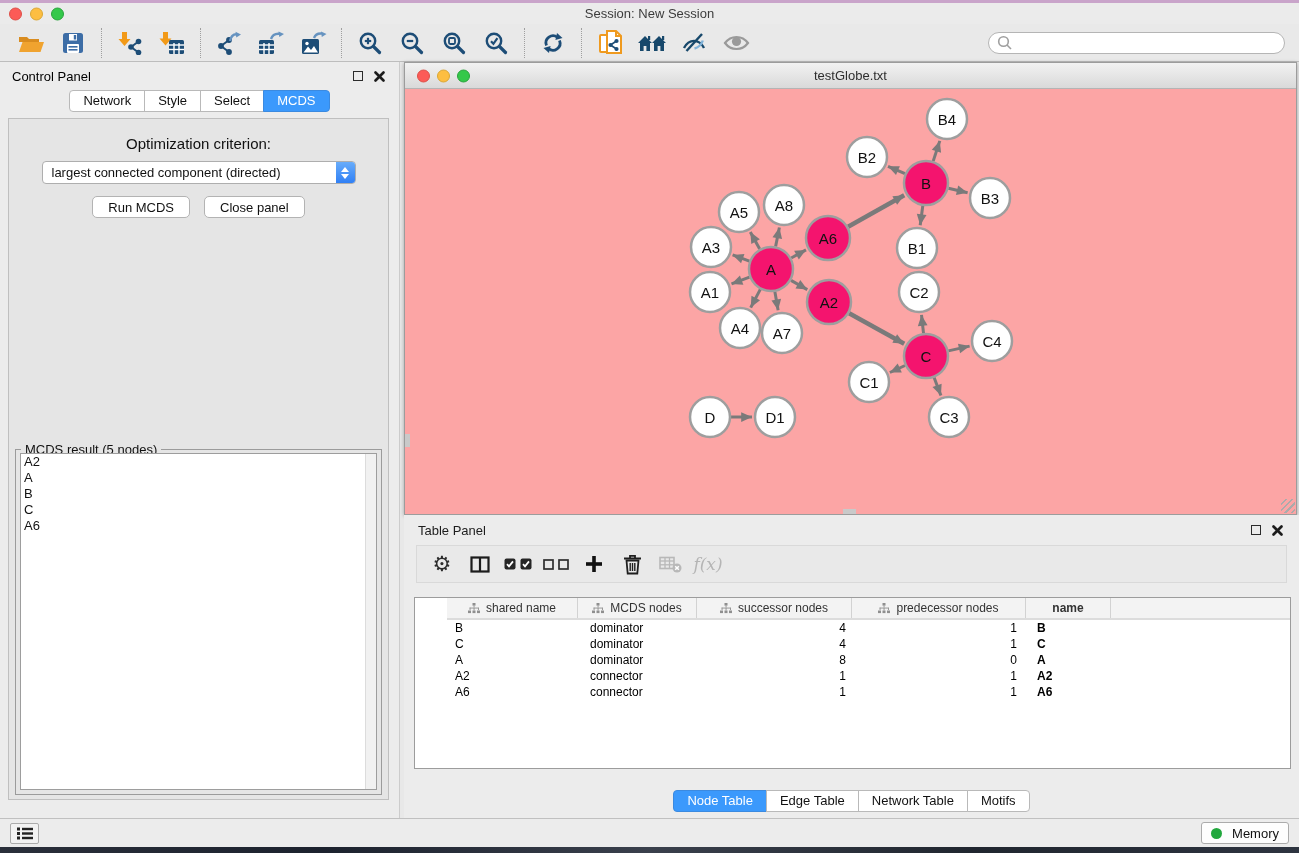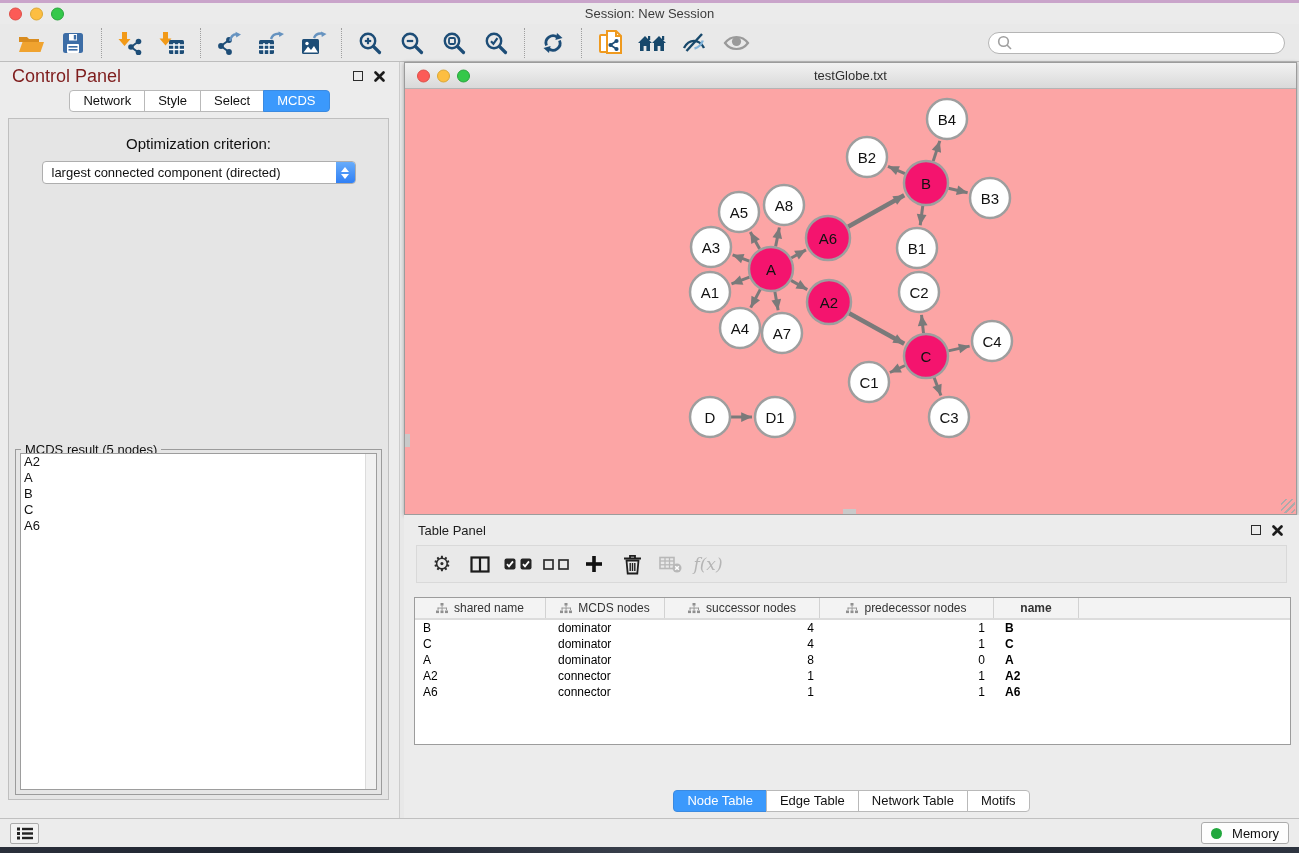--- a/index.html
+++ b/index.html
@@ -22,21 +22,21 @@
   .tb-sep { width:0; height:30px; border-left:1px dotted #9f9f9f; margin:0 7px; }
   .search-field { margin-left:auto; margin-right:4px; width:297px; height:22px; background:#fff; border:1px solid #b5b5b5; border-radius:11px; display:flex; align-items:center; padding-left:7px; }
   .search-field input { border:none; outline:none; flex:1; font-size:13px; background:transparent; height:18px; }
 
   
   .main { display:flex; height:756px; background:#e8e8e8; }
 
   
   .left-panel { width:400px; background:#ececec; border-right:1px solid #cccccc; position:relative; flex:none; }
   .cp-header { height:28px; display:flex; align-items:center; padding:0 14px 0 12px; }
-  .cp-header .cp-title { font-size:18px; color:#7f1d1d; }
+  .cp-header .cp-title { font-size:13px; color:#000000; }
   .wc-group { margin-left:auto; display:flex; align-items:center; gap:11px; }
   .wc-float { width:10px; height:10px; border:1.6px solid #2b2b2b; display:inline-block; }
   .cp-tabs { display:flex; justify-content:center; height:22px; }
   .tab { font-size:13px; line-height:20px; padding:0 13px; background:#fff; border:1px solid #b9b9b9; color:#111; margin-left:-1px; }
   .tab:first-child { border-radius:4px 0 0 4px; margin-left:0; }
   .tab:last-child { border-radius:0 4px 4px 0; }
   .tab.active { background:#3b99fc; border-color:#3b8ae0; color:#fff; }
   .cp-body { position:absolute; left:8px; right:10px; top:56px; bottom:18px; background:#e5e5e5; border:1px solid #bfbfbf; }
   .opt-label { text-align:center; margin-top:16px; font-size:15px; color:#111; }
   .dropdown { margin:9px auto 0 auto; width:314px; height:23px; background:#fff; border:1px solid #aeaeae; border-radius:4px; display:flex; align-items:center; overflow:hidden; }
@@ -64,21 +64,21 @@
 
   
   .table-panel { position:absolute; left:4px; top:453px; right:0; bottom:0; background:#ececec; }
   .tp-header { height:30px; display:flex; align-items:center; padding:0 16px 0 14px; }
   .tp-header .tp-title { font-size:13px; color:#1d1d1d; }
   .tp-toolbar { margin:0 12px; height:38px; background:#e9e9e9; border:1px solid #d9d9d9; display:flex; align-items:center; padding:0 6px; }
   .tp-btn { width:38px; height:34px; display:flex; align-items:center; justify-content:center; }
   .gear-glyph { font-family:"DejaVu Sans", sans-serif; font-size:21px; color:#2d2d2d; line-height:1; }
   .cbx-pair { display:flex; gap:4px; }
   .fx { font-family:"DejaVu Serif", serif; font-style:italic; font-size:17px; color:#b5b5b5; }
-  .tp-table { position:absolute; left:10px; right:8px; top:82px; height:148px; background:#fff; border:1px solid #9c9c9c; overflow:hidden; }
+  .tp-table { position:absolute; left:10px; right:8px; top:82px; height:172px; background:#fff; border:1px solid #9c9c9c; overflow:hidden;padding-left:32px; }
   .thead { height:22px; background:#f3f3f3; border-bottom:2px solid #dcdcdc; display:flex; }
   .th { display:flex; align-items:center; justify-content:center; gap:6px; border-right:1px solid #d2d2d2; font-size:12px; color:#333; }
   .c0 { width:131px; } .c1 { width:119px; } .c2 { width:155px; } .c3 { width:174px; } .c4 { width:85px;font-weight:bold; }
   .cF { flex:1; border-right:none !important; }
   .trow { display:flex; height:16px; align-items:center; font-size:12px; color:#000; }
   .td { height:16px; line-height:16px; }
   .td.c0 { padding-left:8px; }
   .td.c1 { padding-left:12px; }
   .td.c2 { text-align:right; padding-right:6px; }
   .td.c3 { text-align:right; padding-right:9px; }
@@ -298,20 +298,24 @@
         <div class="dropdown">
           <span class="dd-text">largest connected component (directed)</span>
           <span class="dd-stepper">
             <svg width="8" height="5" viewBox="0 0 8 5">
                 <polygon points="4,0 8,5 0,5" fill="#fff"></polygon>
               </svg>
             <svg width="8" height="5" viewBox="0 0 8 5">
                 <polygon points="0,0 8,0 4,5" fill="#fff"></polygon>
               </svg>
           </span>
+        </div>
+        <div class="btn-row">
+          <span class="mac-btn">Run MCDS</span>
+          <span class="mac-btn">Close panel</span>
         </div>
         <div class="result-fieldset">
           <span class="result-legend">MCDS result (5 nodes)</span>
           <div class="result-list">
             <div id="result-items">
                 <div class="result-item">A2</div>
                 <div class="result-item">A</div>
                 <div class="result-item">B</div>
                 <div class="result-item">C</div>
                 <div class="result-item">A6</div>

